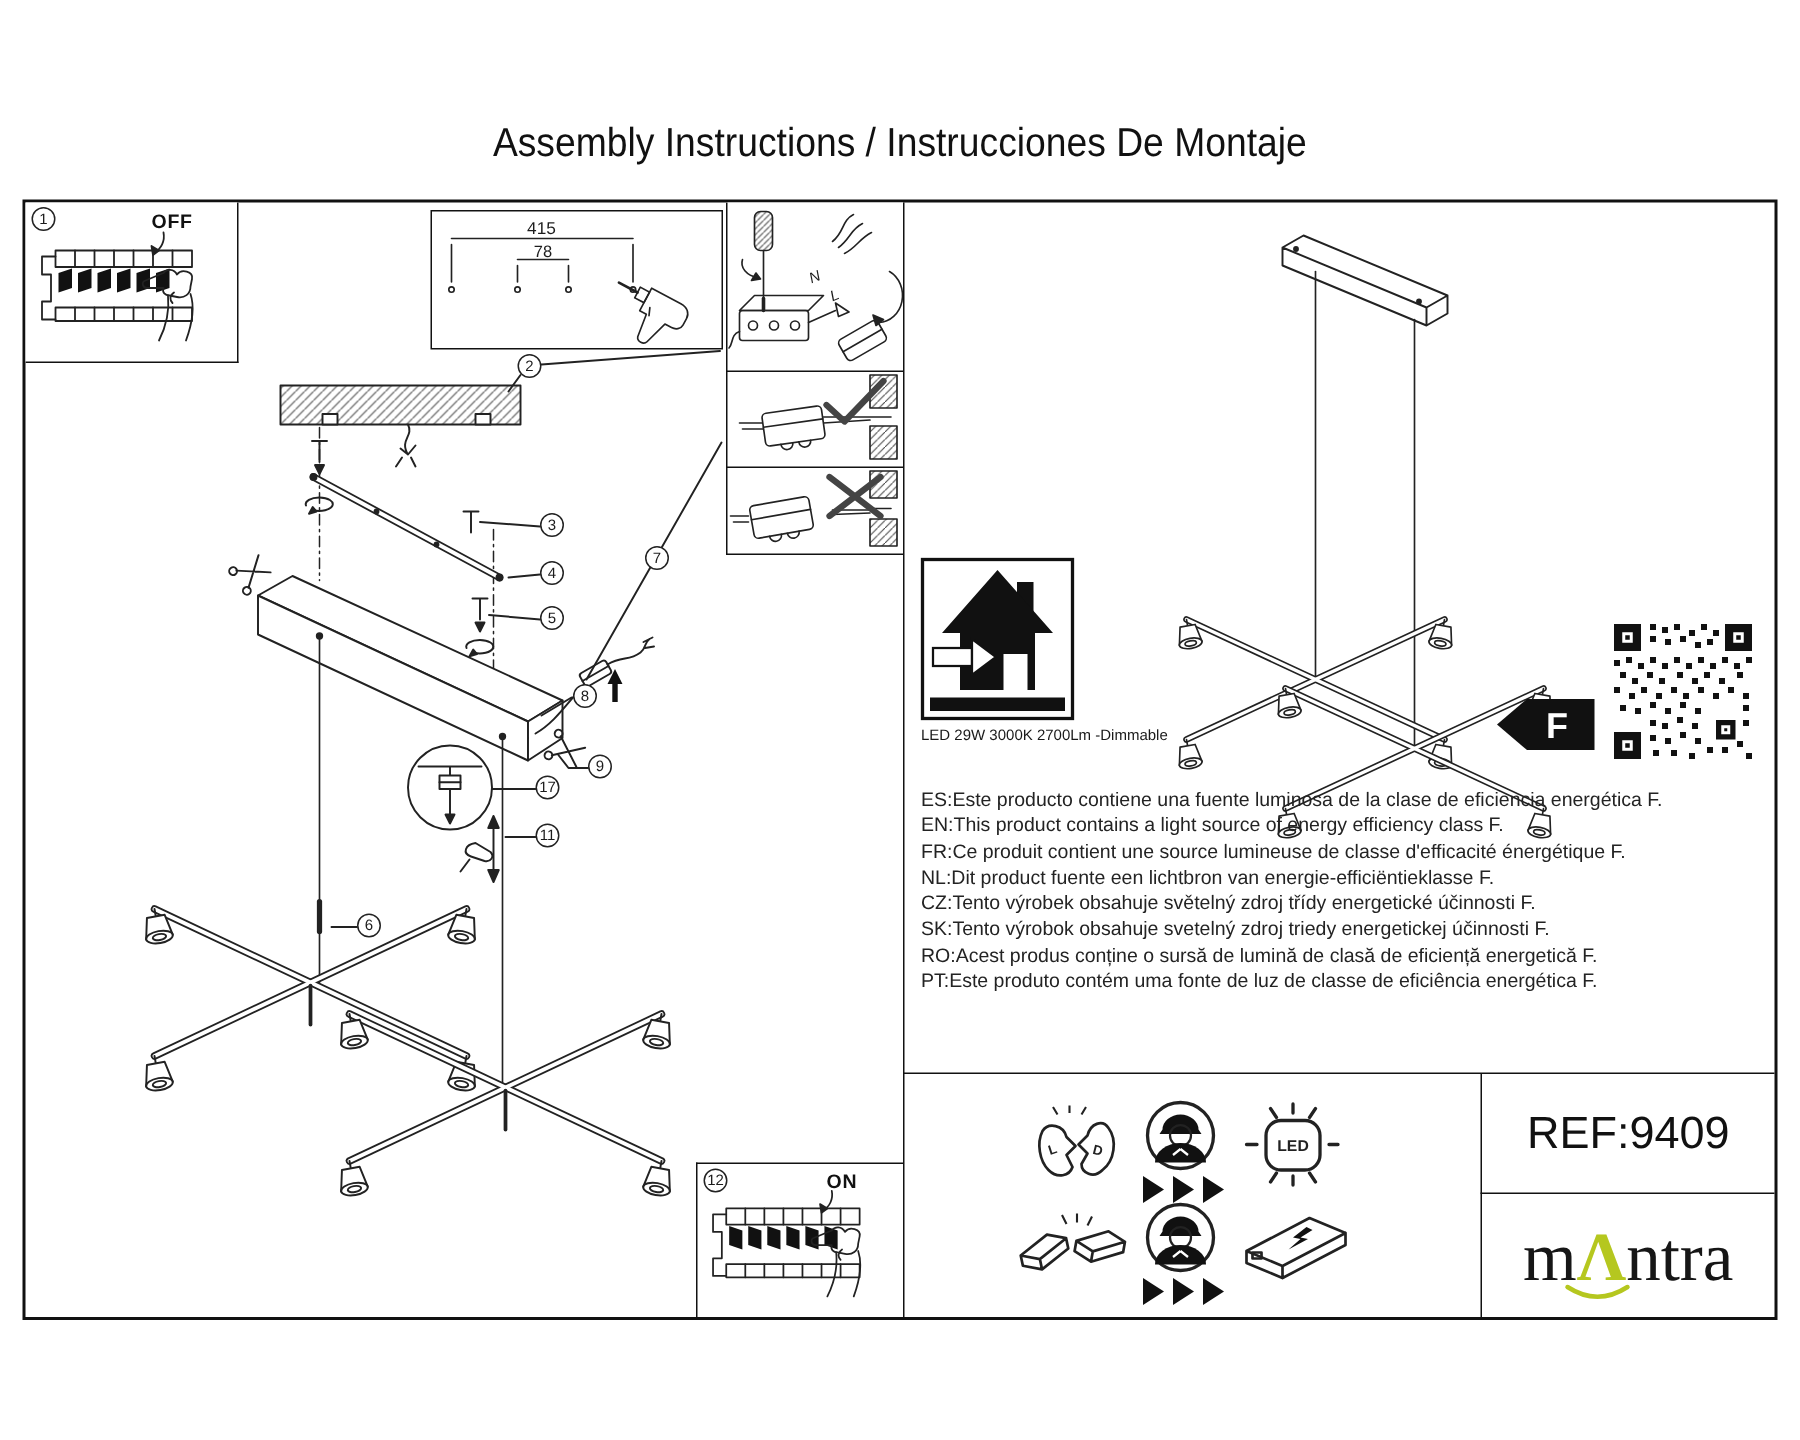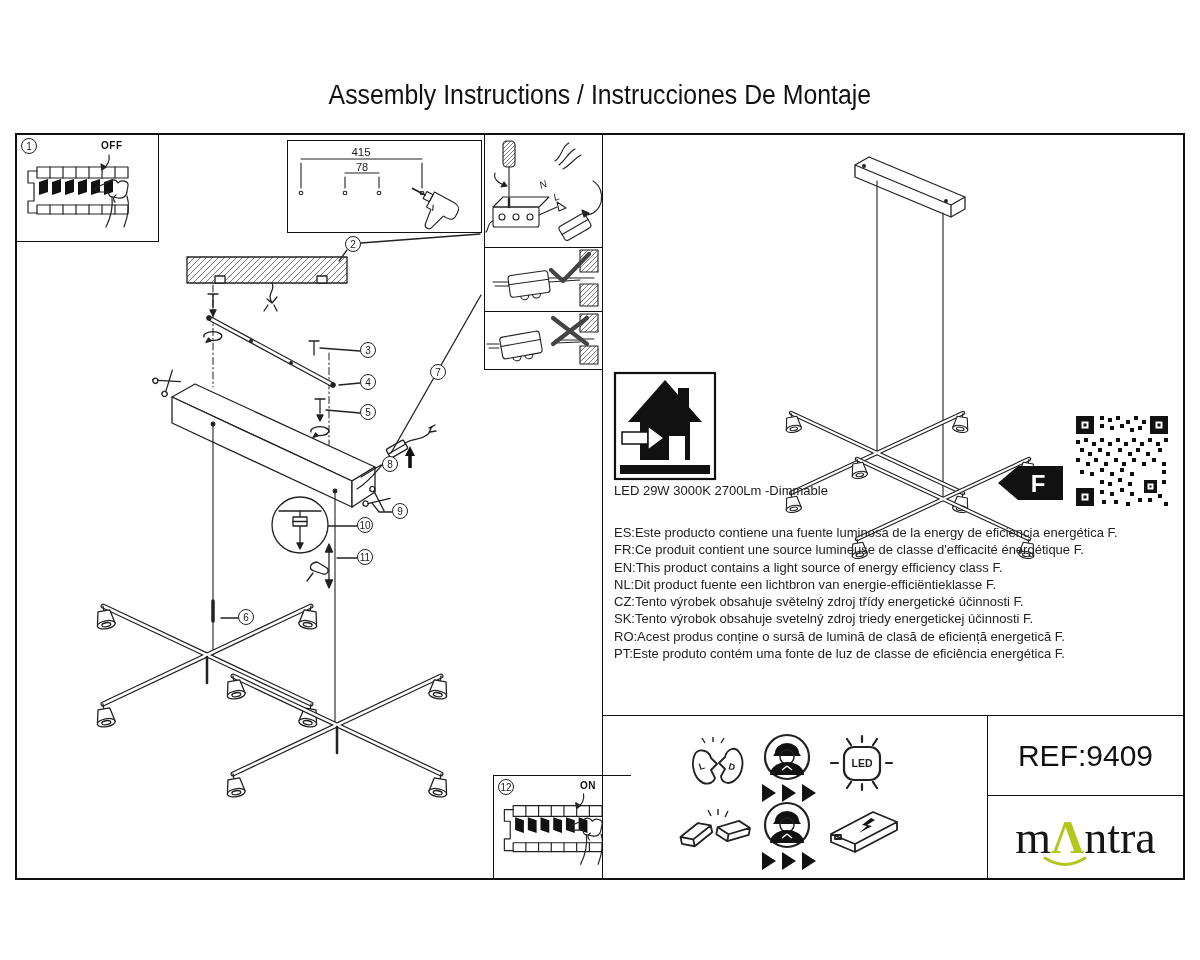--- a/index.html
+++ b/index.html
@@ -6,22 +6,22 @@
     font-family:"Liberation Sans",sans-serif;color:#1c1c1c;}
   .abs{position:absolute;}
   #page{position:relative;width:1200px;height:960px;background:#fff;overflow:hidden;}
   #title{top:80px;left:0;width:1200px;text-align:center;font-size:27px;color:#111;}
   #title span{display:inline-block;transform:scaleX(.92);}
   #frame{left:15px;top:133px;width:1170px;height:747px;border:2px solid #111;box-sizing:border-box;}
   .panel{box-sizing:border-box;background:#fff;}
   svg{display:block;overflow:visible;}
   .callout{width:16px;height:16px;border:1.2px solid #222;border-radius:50%;
     font-size:10px;line-height:15px;text-align:center;background:#fff;box-sizing:border-box;}
-  .switch-label{font-size:10px;font-weight:bold;letter-spacing:.5px;color:#111;}
-  #spec{left:597px;top:346px;width:430px;font-size:13px;line-height:19px;color:#191919;}
+  .switch-label{font-size:13px;font-weight:bold;letter-spacing:.5px;color:#111;}
+  #spec{left:597px;top:346px;width:430px;font-size:10px;line-height:19px;color:#191919;}
   #langs{left:597px;top:389px;width:566px;font-size:13px;line-height:17.3px;color:#232323;}
   #botright{left:585px;top:580px;width:581px;height:163px;border-top:1.5px solid #111;box-sizing:border-box;}
   #refcell{left:385px;top:0;width:196px;height:80px;border-left:1.5px solid #111;
     border-bottom:1.5px solid #111;box-sizing:border-box;display:flex;align-items:center;justify-content:center;
     font-size:30px;color:#111;}
   #brandcell{left:385px;top:80px;width:196px;height:82px;border-left:1.5px solid #111;
     box-sizing:border-box;display:flex;align-items:center;justify-content:center;}
   .brand{font-family:"Liberation Serif",serif;font-size:46px;color:#161616;display:inline-flex;align-items:baseline;}
   .caretwrap{position:relative;display:inline-block;}
   .caret{color:#b5c71f;font-weight:bold;}
@@ -312,21 +312,21 @@
           <g transform="translate(36,33) rotate(-10)">
             <rect x="-20" y="-11" width="40" height="22" rx="3" fill="#fff"></rect>
             <line x1="-20" y1="-2" x2="20" y2="-2"></line>
             <path d="M-10,11 a4,4 0 0 0 8,0 M2,11 a4,4 0 0 0 8,0"></path>
           </g>
           <path d="M68,6 L102,32 M102,6 L68,32" stroke="#444" stroke-width="4.2"></path>
         </svg>
       </div>
     </div>
 
-    <div class="panel abs" style="left:447px;top:640px;width:138px;height:103px;border-left:1.5px solid #111;border-top:1.5px solid #111;margin-left:29px;">
+    <div class="panel abs" style="left:447px;top:640px;width:138px;height:103px;border-left:1.5px solid #111;border-top:1.5px solid #111;">
       <div class="callout abs" style="left:4px;top:3px">12</div>
       <span class="switch-label abs" style="left:86px;top:4px">ON</span>
       <svg class="abs" style="left:2px;top:14px" width="134" height="86" viewBox="0 0 134 88" stroke="#222" fill="none" stroke-width="1.2" stroke-linecap="round" stroke-linejoin="round">
         <path d="M88,4 a9,11 0 0 1 -6,13"></path>
           <path d="M81,19 l-1,-6 5,3 z" fill="#222"></path>
         <path d="M16,20 H7 V32 H13 V50 H7 V62 H16"></path>
         <rect x="16" y="16" width="91" height="11"></rect>
         <rect x="16" y="54" width="91" height="9"></rect>
         <g>
             <line x1="29" y1="16" x2="29" y2="27"></line>
@@ -360,21 +360,21 @@
     <div class="vline abs" style="left:585px;top:0;height:743px;width:0;"></div>
 
     <div class="callout abs" style="left:328px;top:101px">2</div>
     <div class="callout abs" style="left:343px;top:207px">3</div>
     <div class="callout abs" style="left:343px;top:239px">4</div>
     <div class="callout abs" style="left:343px;top:269px">5</div>
     <div class="callout abs" style="left:221px;top:474px">6</div>
     <div class="callout abs" style="left:413px;top:229px">7</div>
     <div class="callout abs" style="left:365px;top:321px">8</div>
     <div class="callout abs" style="left:375px;top:368px">9</div>
-    <div class="callout abs" style="left:340px;top:382px">10</div>
+    <div class="callout abs" style="left:340px;top:382px">17</div>
     <div class="callout abs" style="left:340px;top:414px">11</div>
 
     <svg class="abs" style="left:597px;top:237px" width="102" height="108" viewBox="0 0 102 108" stroke="#111" fill="none" stroke-width="1.5">
       <rect x="1" y="1" width="100" height="106" stroke-width="2.2"></rect>
       <rect x="64" y="16" width="11" height="24" fill="#111" stroke="none"></rect>
       <path d="M51,8 L88,50 H76 V88 H26 V50 H14 Z" fill="#111" stroke="none"></path>
       <rect x="55" y="64" width="16" height="24" fill="#fff" stroke="none"></rect>
       <rect x="8" y="60" width="26" height="12" fill="#fff"></rect>
       <path d="M34,54 L50,66 L34,78 Z" fill="#fff"></path>
       <rect x="6" y="93" width="90" height="9" fill="#111" stroke="none"></rect>
@@ -416,23 +416,23 @@
           <rect x="9.5" y="81.5" width="3" height="3"></rect>
           <rect x="75.5" y="71.5" width="2" height="2"></rect>
         </g>
     </svg>
 
     <div id="spec" class="abs">
       <div>LED 29W 3000K 2700Lm -Dimmable</div>
     </div>
 
     <div id="langs" class="abs">
-      <div>ES:Este producto contiene una fuente luminosa de la energy de eficiencia energética F.</div>
+      <div>ES:Este producto contiene una fuente luminosa de la clase de eficiencia energética F.</div>
+      <div>EN:This product contains a light source of energy efficiency class F.</div>
       <div>FR:Ce produit contient une source lumineuse de classe d'efficacité énergétique F.</div>
-      <div>EN:This product contains a light source of energy efficiency class F.</div>
       <div>NL:Dit product fuente een lichtbron van energie-efficiëntieklasse F.</div>
       <div>CZ:Tento výrobek obsahuje světelný zdroj třídy energetické účinnosti F.</div>
       <div>SK:Tento výrobok obsahuje svetelný zdroj triedy energetickej účinnosti F.</div>
       <div>RO:Acest produs conține o sursă de lumină de clasă de eficiență energetică F.</div>
       <div>PT:Este produto contém uma fonte de luz de classe de eficiência energética F.</div>
     </div>
 
     <div id="botright" class="abs">
 
       <svg class="abs" style="left:83px;top:20px" width="64" height="56" viewBox="0 0 64 56" stroke="#222" fill="none" stroke-width="1.8" stroke-linejoin="round">

